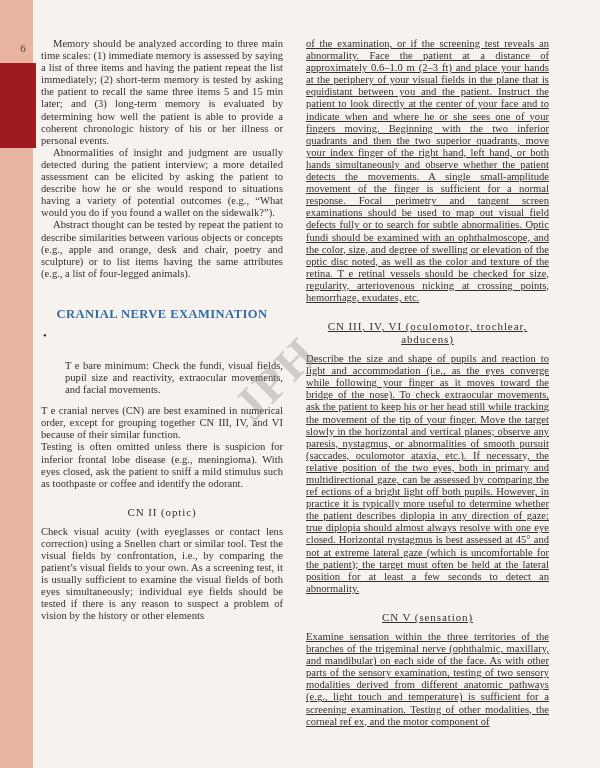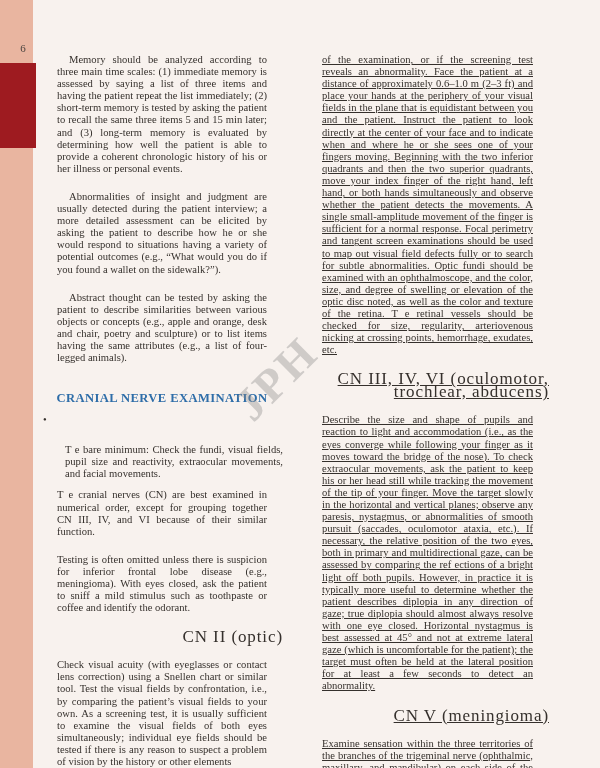--- a/index.html
+++ b/index.html
@@ -55,21 +55,21 @@
     width: 242px;
     color: #35302c;
     font-size: 10.6px;
     line-height: 12.1px;
     text-align: justify;
     z-index: 2;
   }
   .col-left  { left: 41px; }
   .col-right { left: 306px; width: 243px; text-decoration: underline; }
 
-  .para { margin: 16px; text-indent: 12px; }
+  .para { margin: 0; text-indent: 12px; }
   .para.first { text-indent: 12px; }
   .para.flush { text-indent: 0; }
 
   .section-heading {
     margin: 27px 0 9px 0;
     font-size: 12.6px;
     line-height: 14px;
     font-weight: bold;
     letter-spacing: 0.4px;
     color: #2e6da8;
@@ -88,44 +88,44 @@
   .bullet-text {
     flex: 1;
     text-align: justify;
     margin-top: 30px;
   }
 
   .intro-para { margin-top: 9px; text-indent: 0; }
 
   .cn-heading {
     margin: 16px 0 7px 0;
-    font-size: 17px;
+    font-size: 11px;
     line-height: 13px;
     font-weight: normal;
     letter-spacing: 0.9px;
     color: #35302c;
-    text-align: right;
+    text-align: center;
   }
 </style>
 </head>
 <body>
 
 <div class="page">
 
   <div class="spine-bar"></div>
   <div class="red-block"></div>
 
   <div class="page-number">6</div>
 
   <div class="watermark">JPH</div>
 
   <div class="col col-left">
     <p class="para first">Memory should be analyzed according to three main time scales: (1) immediate memory is assessed by saying a list of three items and having the patient repeat the list immediately; (2) short-term memory is tested by asking the patient to recall the same three items 5 and 15 min later; and (3) long-term memory is evaluated by determining how well the patient is able to provide a coherent chronologic history of his or her illness or personal events.</p>
     <p class="para">Abnormalities of insight and judgment are usually detected during the patient interview; a more detailed assessment can be elicited by asking the patient to describe how he or she would respond to situations having a variety of potential outcomes (e.g., “What would you do if you found a wallet on the sidewalk?”).</p>
-    <p class="para">Abstract thought can be tested by asking the patient to describe similarities between various objects or concepts (e.g., apple and orange, desk and chair, poetry and sculpture) or to list items having the same attributes (e.g., a list of four-legged animals).</p>
+    <p class="para">Abstract thought can be tested by repeat the patient to describe similarities between various objects or concepts (e.g., apple and orange, desk and chair, poetry and sculpture) or to list items having the same attributes (e.g., a list of four-legged animals).</p>
 
     <h2 class="section-heading">CRANIAL NERVE EXAMINATION</h2>
 
     <div class="bullet-row">
       <span class="bullet-glyph">•</span>
       <span class="bullet-text">T e bare minimum: Check the fundi, visual fields, pupil size and reactivity, extraocular movements, and facial movements.</span>
     </div>
 
     <p class="para intro-para">T e cranial nerves (CN) are best examined in numerical order, except for grouping together CN III, IV, and VI because of their similar function.</p>
 
@@ -134,17 +134,17 @@
     <h3 class="cn-heading">CN II (optic)</h3>
     <p class="para flush">Check visual acuity (with eyeglasses or contact lens correction) using a Snellen chart or similar tool. Test the visual fields by confrontation, i.e., by comparing the patient’s visual fields to your own. As a screening test, it is usually sufficient to examine the visual fields of both eyes simultaneously; individual eye fields should be tested if there is any reason to suspect a problem of vision by the history or other elements</p>
   </div>
 
   <div class="col col-right">
     <p class="para flush">of the examination, or if the screening test reveals an abnormality. Face the patient at a distance of approximately 0.6–1.0 m (2–3 ft) and place your hands at the periphery of your visual fields in the plane that is equidistant between you and the patient. Instruct the patient to look directly at the center of your face and to indicate when and where he or she sees one of your fingers moving. Beginning with the two inferior quadrants and then the two superior quadrants, move your index finger of the right hand, left hand, or both hands simultaneously and observe whether the patient detects the movements. A single small-amplitude movement of the finger is sufficient for a normal response. Focal perimetry and tangent screen examinations should be used to map out visual field defects fully or to search for subtle abnormalities. Optic fundi should be examined with an ophthalmoscope, and the color, size, and degree of swelling or elevation of the optic disc noted, as well as the color and texture of the retina. T e retinal vessels should be checked for size, regularity, arteriovenous nicking at crossing points, hemorrhage, exudates, etc.</p>
 
     <h3 class="cn-heading">CN III, IV, VI (oculomotor, trochlear, abducens)</h3>
     <p class="para flush">Describe the size and shape of pupils and reaction to light and accommodation (i.e., as the eyes converge while following your finger as it moves toward the bridge of the nose). To check extraocular movements, ask the patient to keep his or her head still while tracking the movement of the tip of your finger. Move the target slowly in the horizontal and vertical planes; observe any paresis, nystagmus, or abnormalities of smooth pursuit (saccades, oculomotor ataxia, etc.). If necessary, the relative position of the two eyes, both in primary and multidirectional gaze, can be assessed by comparing the ref ections of a bright light off both pupils. However, in practice it is typically more useful to determine whether the patient describes diplopia in any direction of gaze; true diplopia should almost always resolve with one eye closed. Horizontal nystagmus is best assessed at 45° and not at extreme lateral gaze (which is uncomfortable for the patient); the target must often be held at the lateral position for at least a few seconds to detect an abnormality.</p>
 
-    <h3 class="cn-heading">CN V (meningioma)</h3>
+    <h3 class="cn-heading">CN V (sensation)</h3>
     <p class="para flush">Examine sensation within the three territories of the branches of the trigeminal nerve (ophthalmic, maxillary, and mandibular) on each side of the face. As with other parts of the sensory examination, testing of two sensory modalities derived from different anatomic pathways (e.g., light touch and temperature) is sufficient for a screening examination. Testing of other modalities, the corneal ref ex, and the motor component of</p>
   </div>
 
 </div>
 
 </body></html>

